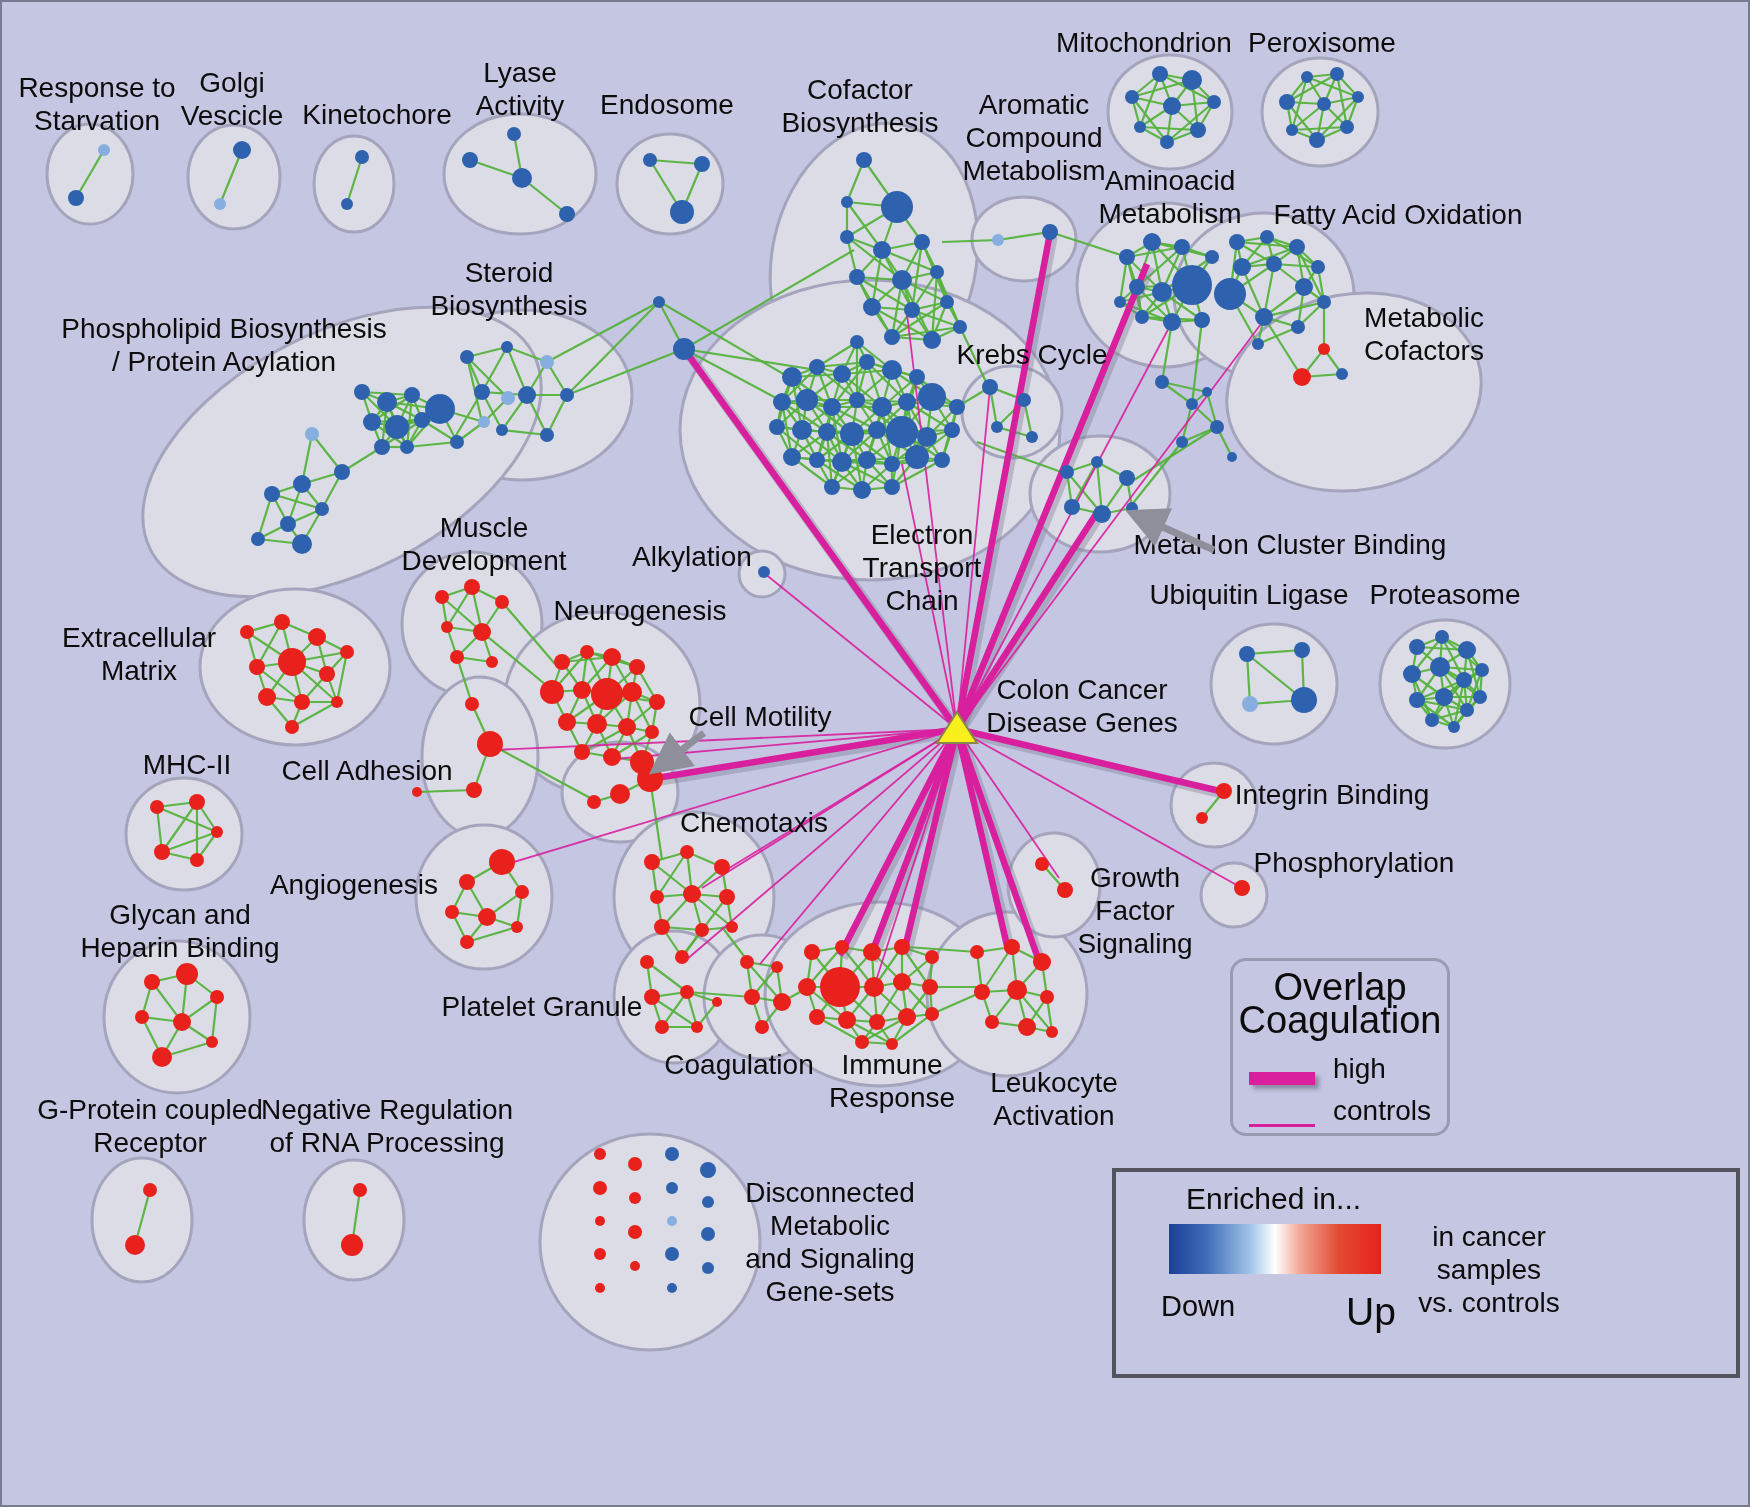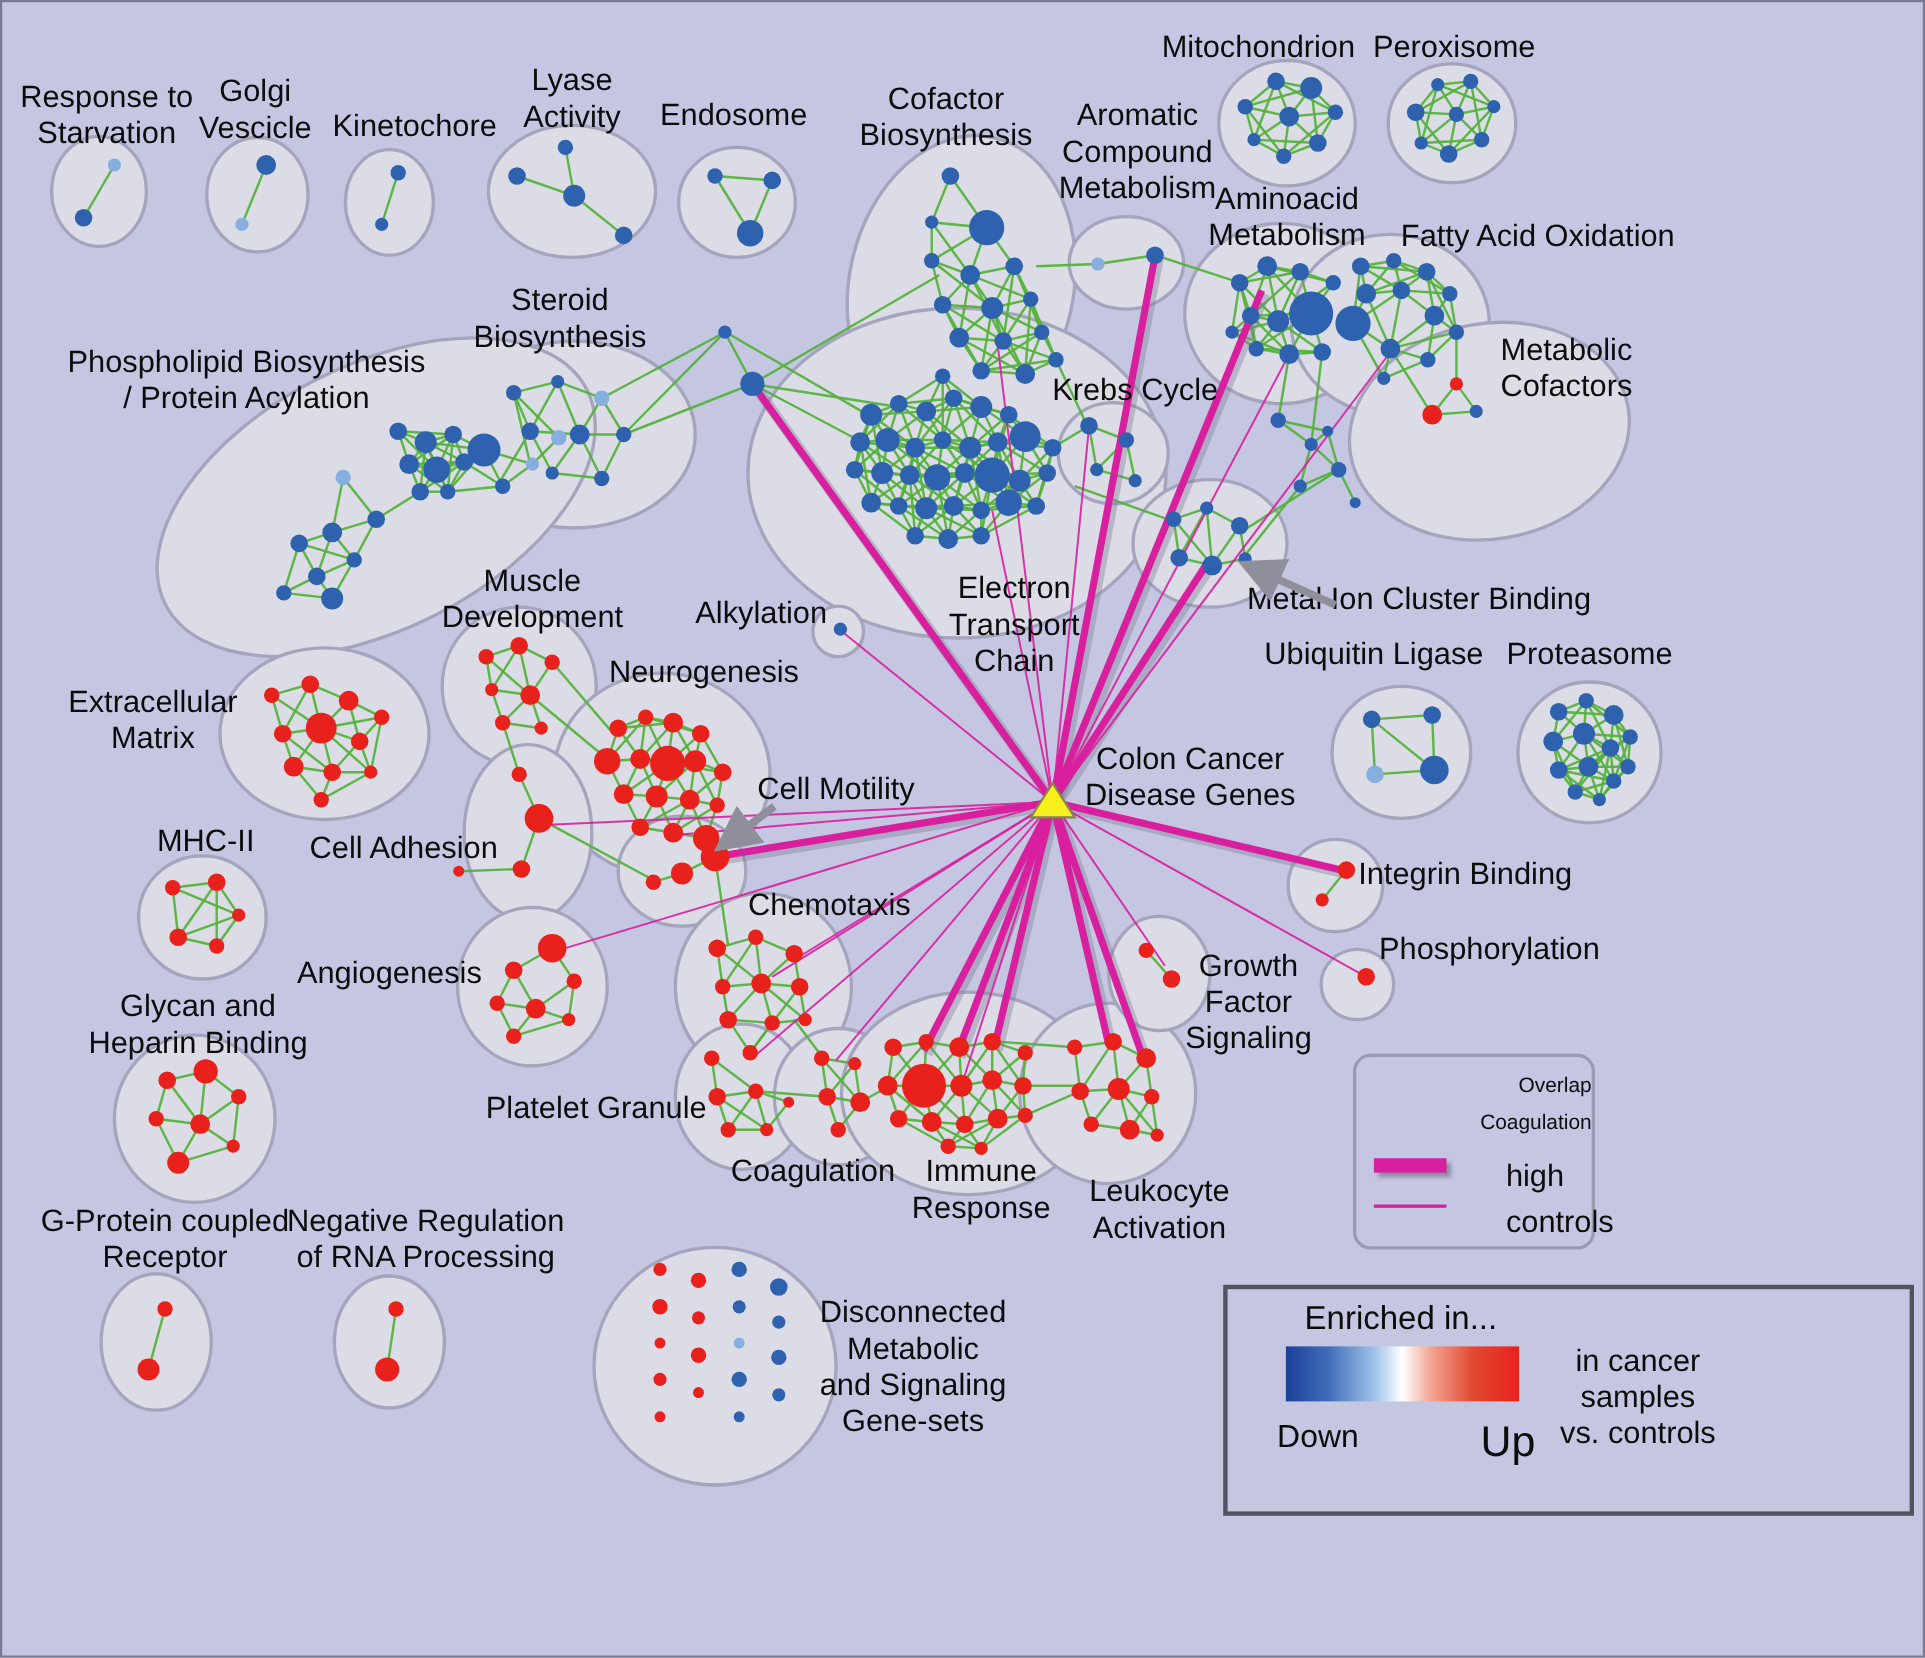--- a/index.html
+++ b/index.html
@@ -11,22 +11,22 @@
   .g-edge{stroke:#55b23d;stroke-width:2.2;stroke-opacity:.95;fill:none;}
   .m-high{stroke:#d81f9e;stroke-width:6.5;}
   .m-shadow{stroke:#7d7d95;stroke-width:9.5;stroke-opacity:.4;}
   .m-mod{stroke:#d81f9e;stroke-width:1.8;stroke-opacity:.9;}
   .hub{fill:#f8ef1c;stroke:#85854f;stroke-width:2;}
   .lbl{font:28px "Liberation Sans",sans-serif;fill:#0c0c0c;text-anchor:middle;}
   .arrow{stroke:#8f8f9b;stroke-width:7;}
   .legend{position:absolute;color:#0c0c0c;}
   #legend-overlap{left:1228px;top:956px;width:214px;height:172px;
      border:3px solid #9a9ab2;border-radius:16px;}
-  #legend-overlap .ttl{text-align:right;font-size:19px;line-height:33px;margin-top:10px;}
-  .lrow{position:absolute;left:16px;display:flex;align-items:flex-start;gap:36px;}
+  #legend-overlap .ttl{text-align:center;font-size:38px;line-height:33px;margin-top:10px;}
+  .lrow{position:absolute;left:16px;display:flex;align-items:flex-end;}
   .lrow .sw{width:66px;margin-right:18px;background:#d81f9e;}
   .lrow.high{top:92px;} .lrow.high .sw{height:13px;box-shadow:4px 4px 4px rgba(90,90,110,.55);}
   .lrow.mod{top:134px;} .lrow.mod .sw{height:3px;}
   .lrow .lt{font-size:28px;}
   #legend-enriched{left:1110px;top:1166px;width:628px;height:210px;
      border:4px solid #53535f;background:#c5c6e1;box-sizing:border-box;}
   #legend-enriched .ttl{position:absolute;left:40px;top:10px;width:235px;
      text-align:center;font-size:30px;}
   #grad-bar{position:absolute;left:53px;top:52px;width:212px;height:50px;
      background:linear-gradient(90deg,#1c3f97 0%,#3f6db8 18%,#9ec3e8 38%,#ffffff 50%,#f2a694 62%,#e24a33 80%,#e8211c 100%);}

